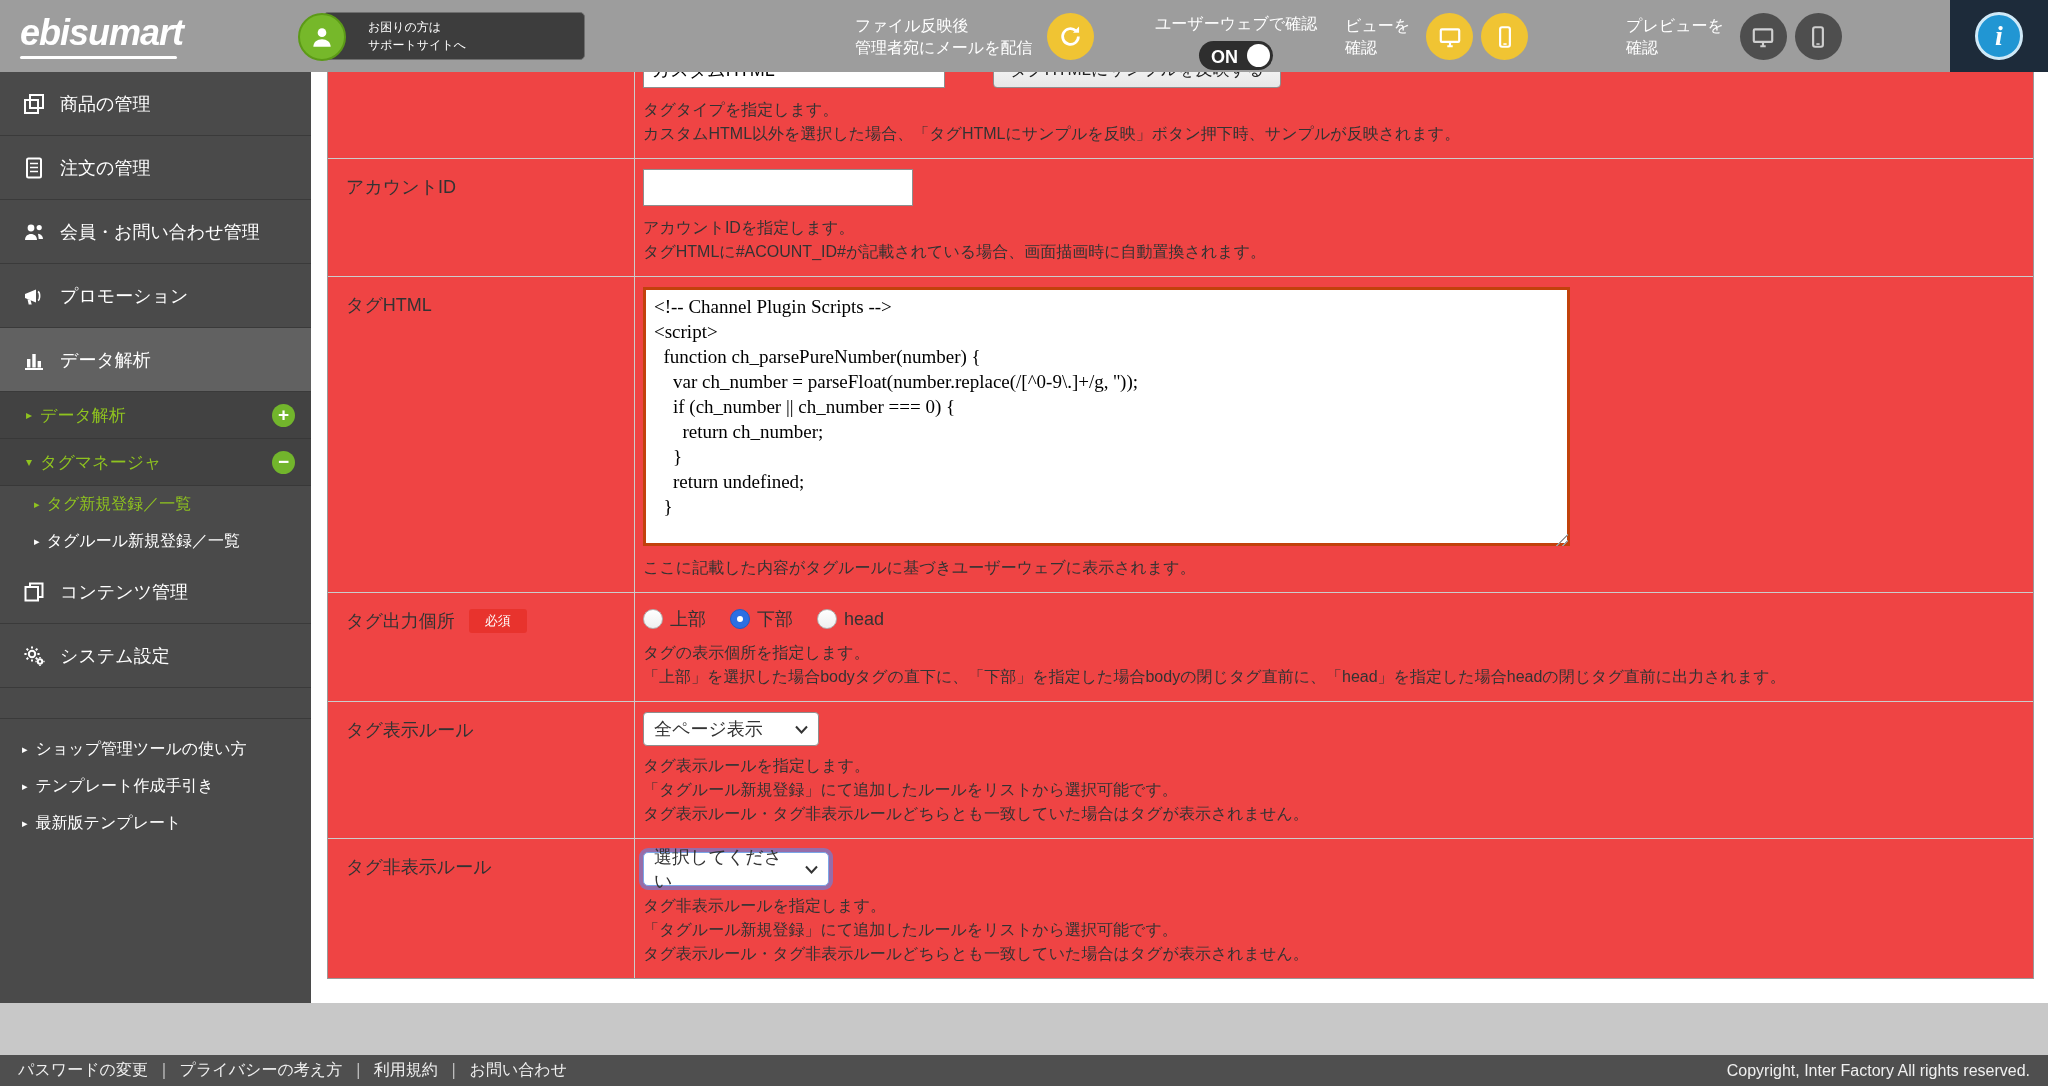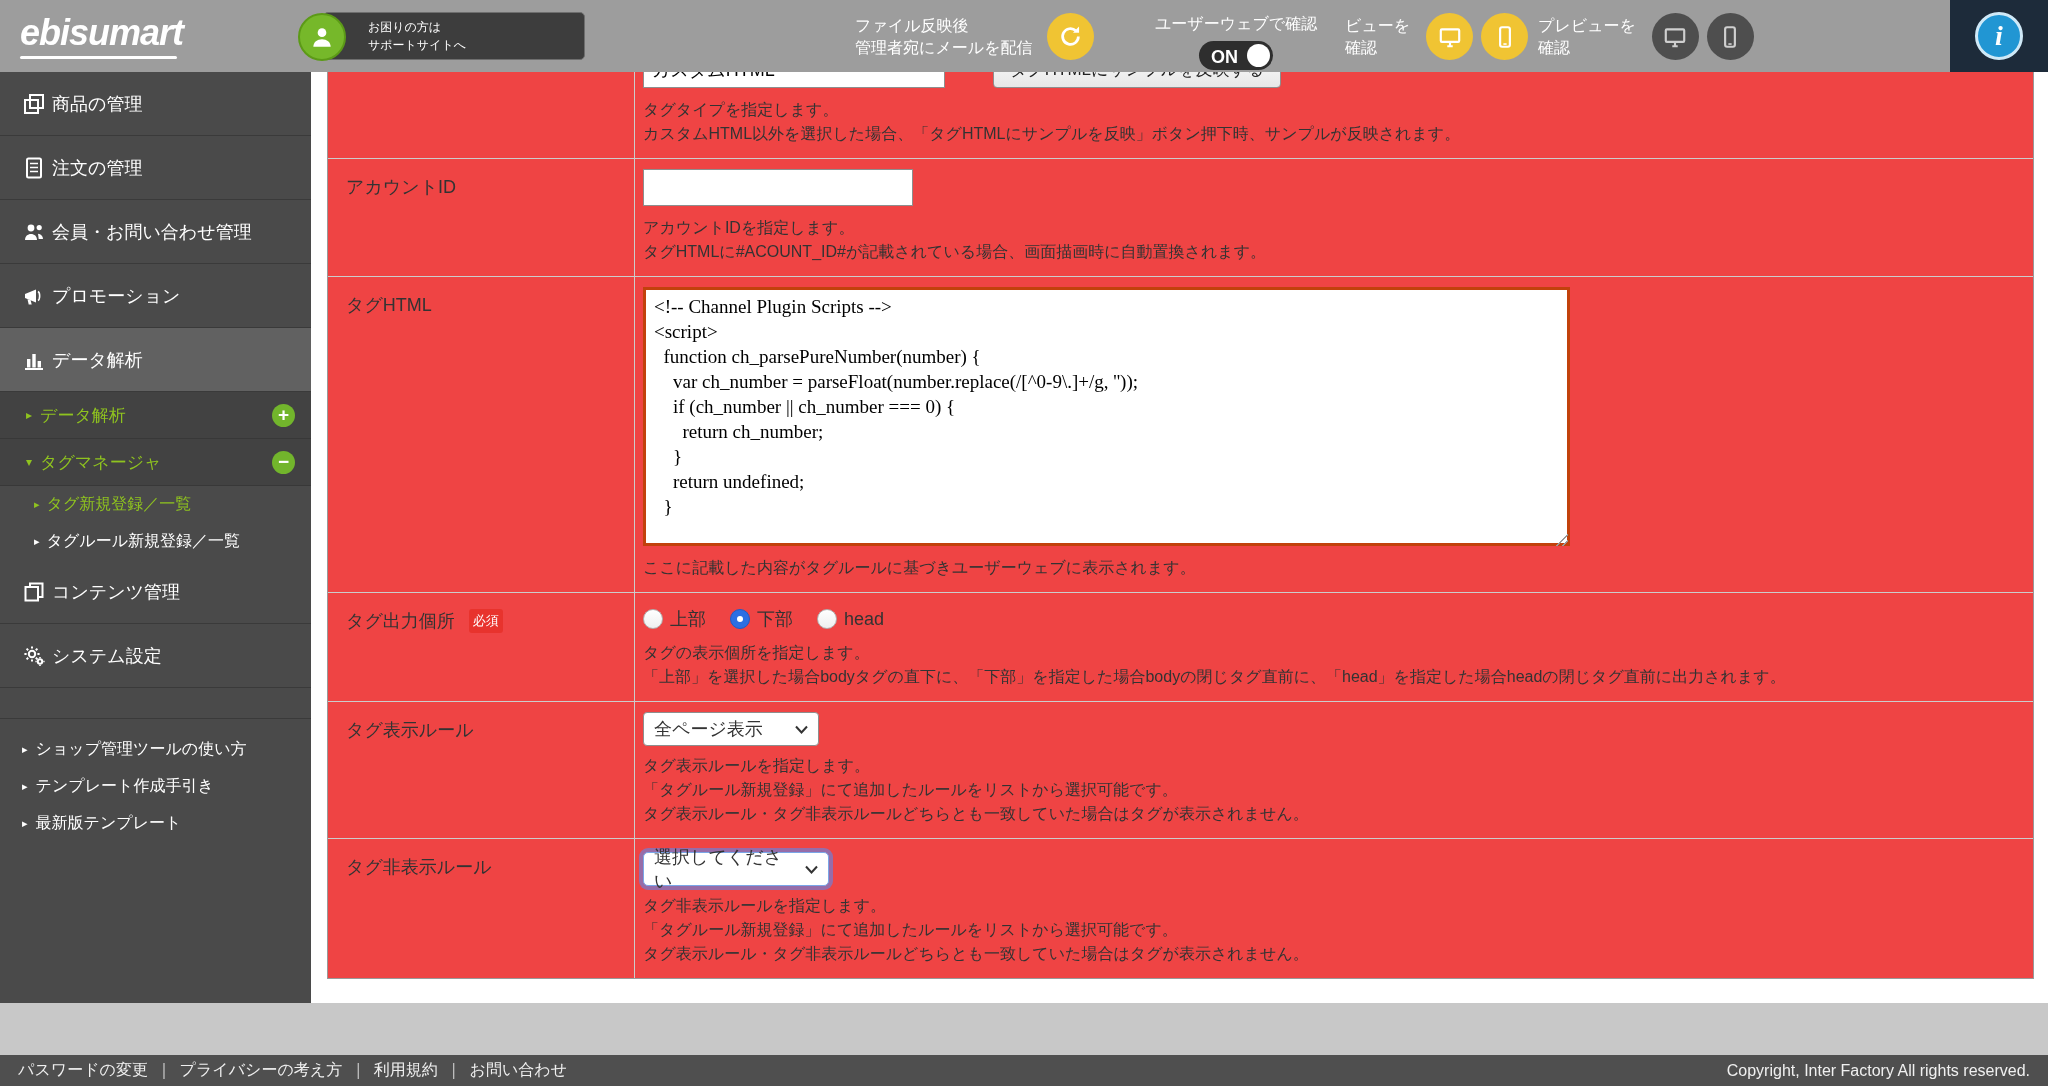--- a/index.html
+++ b/index.html
@@ -19,27 +19,27 @@
   .support-text { color:#fff; font-size:12px; line-height:18px; }
   .hlabel { color:#fff; font-size:16px; line-height:22px; }
   .mail-notice { position:absolute; left:855px; top:13px; display:flex; align-items:center; gap:14px; }
   .ycircle { width:47px; height:47px; border-radius:50%; background:#f0c433; display:flex; align-items:center; justify-content:center; cursor:pointer; flex:0 0 auto; }
   .gcircle { width:47px; height:47px; border-radius:50%; background:#4e4e4e; display:flex; align-items:center; justify-content:center; cursor:pointer; flex:0 0 auto; }
   .user-web { position:absolute; left:1143px; top:13px; width:186px; text-align:center; }
   .toggle { margin:6px auto 0 auto; width:74px; height:29px; background:#2e2e2e; border-radius:15px; position:relative; cursor:pointer; }
   .toggle-text { position:absolute; left:12px; top:6px; color:#fff; font-size:18px; font-weight:bold; }
   .knob { position:absolute; right:3px; top:3px; width:23px; height:23px; background:#fff; border-radius:50%; }
   .view-check { position:absolute; left:1345px; top:13px; display:flex; align-items:center; gap:8px; }
-  .preview-check { position:absolute; left:1538px; top:13px; display:flex; align-items:center; gap:8px; }
+  .preview-check { position:absolute; left:1626px; top:13px; display:flex; align-items:center; gap:8px; }
   .view-check .hlabel, .preview-check .hlabel { margin-right:8px; }
   .info-panel { position:absolute; right:0; top:0; width:98px; height:72px; background:#1d2b3a; display:flex; align-items:center; justify-content:center; cursor:pointer; }
   .info-circle { width:48px; height:48px; border-radius:50%; background:#2196d3; border:3px solid #cfe9f7; color:#fff; font-family:"Liberation Serif","DejaVu Serif",serif; font-style:italic; font-weight:bold; font-size:28px; display:flex; align-items:center; justify-content:center; }
   
   .sidebar { position:absolute; top:72px; left:0; width:311px; height:931px; background:#4a4a4a; z-index:20; }
-  .s-item { display:flex; align-items:center; gap:4px; height:64px; padding-left:20px; border-bottom:1px solid #3a3a3a; color:#fff; font-size:18px; cursor:pointer; }
+  .s-item { display:flex; align-items:center; gap:12px; height:64px; padding-left:20px; border-bottom:1px solid #3a3a3a; color:#fff; font-size:18px; cursor:pointer; }
   .s-item.active { background:#616161; }
   .s-icon { width:28px; height:28px; flex:0 0 auto; display:flex; align-items:center; justify-content:center; }
   .s-sub { position:relative; display:flex; align-items:center; height:47px; padding-left:26px; background:#424242; border-bottom:1px solid #383838; color:#8fc31f; font-size:17px; cursor:pointer; }
   .s-sub .marker { margin-right:8px; font-size:12px; }
   .s-badge { position:absolute; right:16px; top:12px; width:23px; height:23px; border-radius:50%; background:#72b52c; color:#fff; font-size:19px; font-weight:bold; line-height:21px; text-align:center; }
   .s-sub2 { display:flex; align-items:center; height:37px; padding-left:34px; font-size:16px; cursor:pointer; }
   .s-sub2 .marker { margin-right:7px; font-size:11px; }
   .s-sub2.green { color:#8fc31f; }
   .s-sub2.white { color:#fff; }
   .s-links { margin-top:30px; border-top:1px solid #3a3a3a; padding-top:12px; }
@@ -59,21 +59,21 @@
   .ctl-row { display:flex; align-items:center; margin-bottom:10px; }
   .ta-wrap { position:relative; display:inline-block; margin-bottom:6px; }
   textarea.code {
     width:927px; height:259px; border:3px solid #c2410c; resize:none;
     font-family:"Liberation Serif","DejaVu Serif",serif; font-size:19px; line-height:25px;
     padding:4px 8px; color:#000; background:#fff; white-space:pre; overflow:hidden;
   }
   .resize-grip { position:absolute; right:2px; bottom:4px; width:14px; height:14px;
     background:repeating-linear-gradient(-45deg, transparent 0 3px, #999 3px 4.5px);
     clip-path:polygon(100% 0, 100% 100%, 0 100%); pointer-events:none; }
-  .req-badge { display:inline-block; background:#e8332d; color:#fff; font-size:13px; padding:3px 4px; border-radius:3px; margin-left:14px; vertical-align:2px; }
+  .req-badge { display:inline-block; background:#e8332d; color:#fff; font-size:13px; padding:3px 16px; border-radius:3px; margin-left:14px; vertical-align:2px; }
   .radio-row { display:flex; align-items:center; gap:24px; margin:4px 0 10px 0; }
   .radio-opt { display:flex; align-items:center; gap:7px; font-size:18px; cursor:pointer; }
   .radio { width:20px; height:20px; border-radius:50%; border:1px solid #b0b0b0; background:linear-gradient(#fff,#efefef); position:relative; }
   .radio.checked { background:#2c6fe3; border-color:#1f5cc7; }
   .radio.checked:after { content:""; position:absolute; left:6px; top:6px; width:6px; height:6px; background:#fff; border-radius:50%; }
   .selectbox { display:inline-flex; align-items:center; justify-content:space-between; height:34px; border:1px solid #8e8e8e; border-radius:4px; background:#fff; font-size:18px; padding:0 10px; margin-bottom:8px; cursor:pointer; }
   .selectbox.focused { border:1px solid #7aa6e8; border-radius:5px; box-shadow:0 0 0 4px rgba(77,144,254,.55); }
   .selectbox .sel-arrow { margin-left:14px; display:flex; }
   
   .footer { position:absolute; bottom:0; left:0; width:2048px; height:31px; background:#4f4f4f; color:#f0f0f0; font-size:16px; display:flex; align-items:center; justify-content:space-between; padding:0 18px; z-index:40; }

